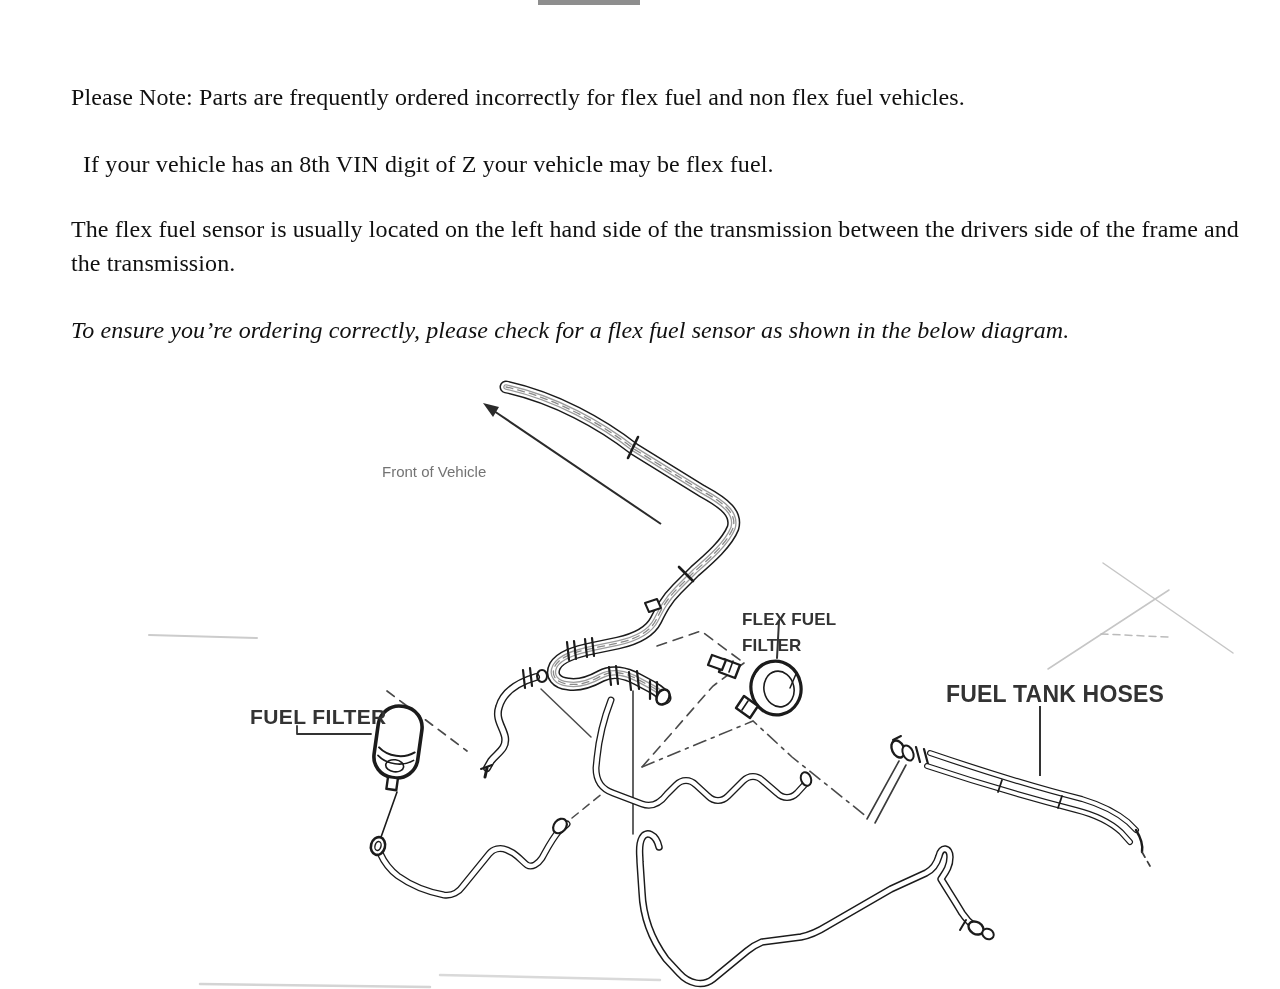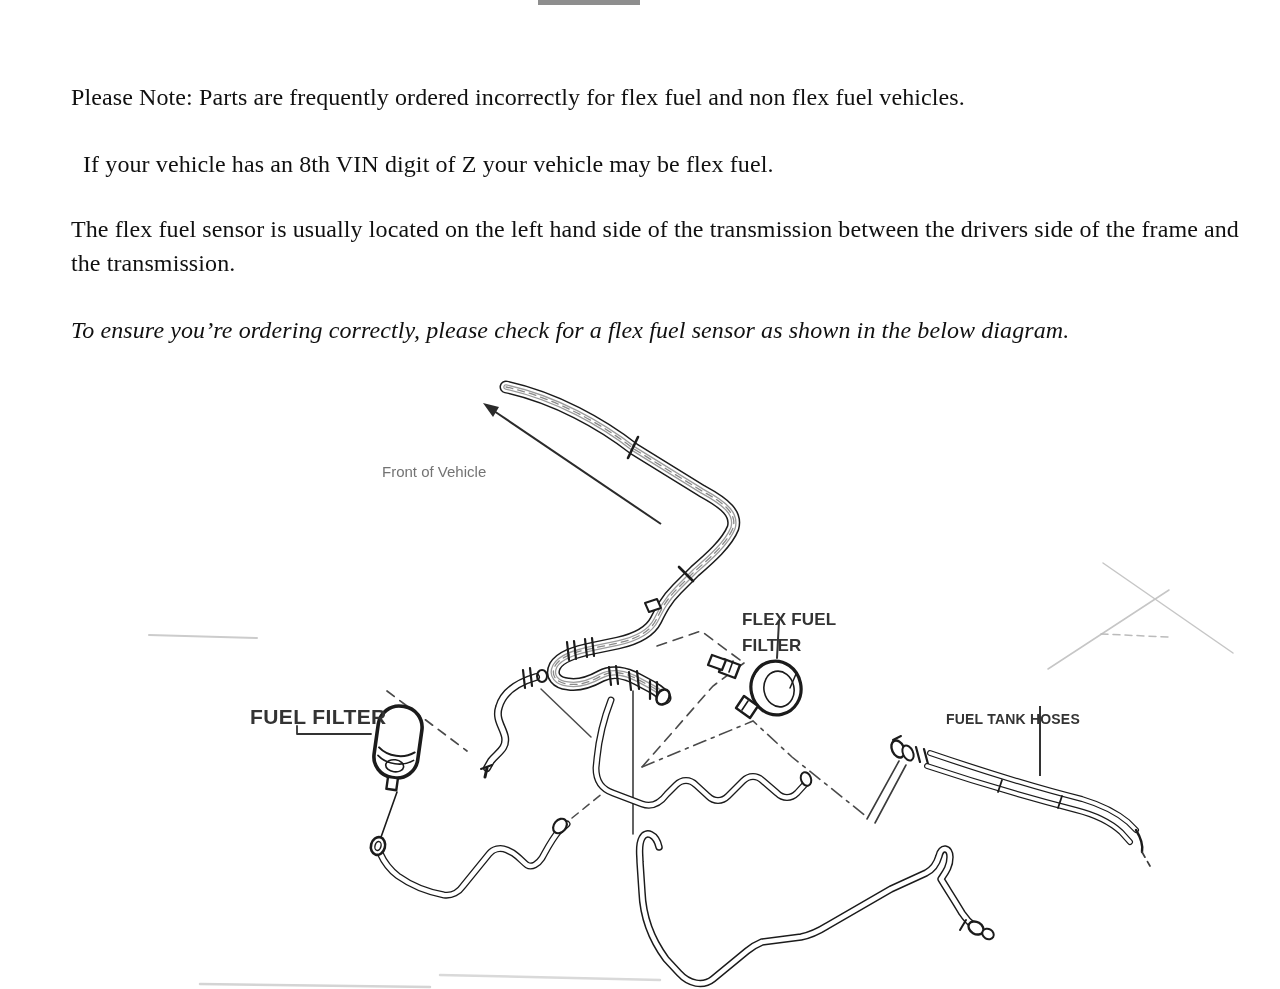--- a/index.html
+++ b/index.html
@@ -22,21 +22,21 @@
   .p3{left:63px;top:204px;width:1175px;}
   .p4{left:63px;top:305px;width:1210px;font-style:italic;}
   .diagram-svg{position:absolute;left:0;top:0;width:1280px;height:989px;}
   .dlabel{
     position:absolute;font-family:"Liberation Sans", sans-serif;
     color:#333333;white-space:nowrap;
   }
   .lbl-front{left:382px;top:420px;font-size:15px;font-weight:400;color:#737373;margin-top:43px;}
   .lbl-sensor{left:742px;top:568px;font-size:17px;font-weight:700;line-height:26px;letter-spacing:0.2px;margin-top:39px;}
   .lbl-filter{left:250px;top:705px;font-size:21px;font-weight:700;letter-spacing:0.4px;}
-  .lbl-hoses{left:946px;top:711px;font-size:14px;font-weight:700;letter-spacing:0.2px;}
+  .lbl-hoses{left:946px;top:681px;font-size:23px;font-weight:700;letter-spacing:0.2px;}
 </style>
 </head>
 <body>
 
 <div class="top-bar"></div>
 
 <div class="notice">
   <p class="p1">Please Note: Parts are frequently ordered incorrectly for flex fuel and non flex fuel vehicles.</p>
   <p class="p2">If your vehicle has an 8th VIN digit of Z your vehicle may be flex fuel.</p>
   <p class="p3">The flex fuel sensor is usually located on the left hand side of the transmission between the drivers side of the frame and the transmission.</p>

